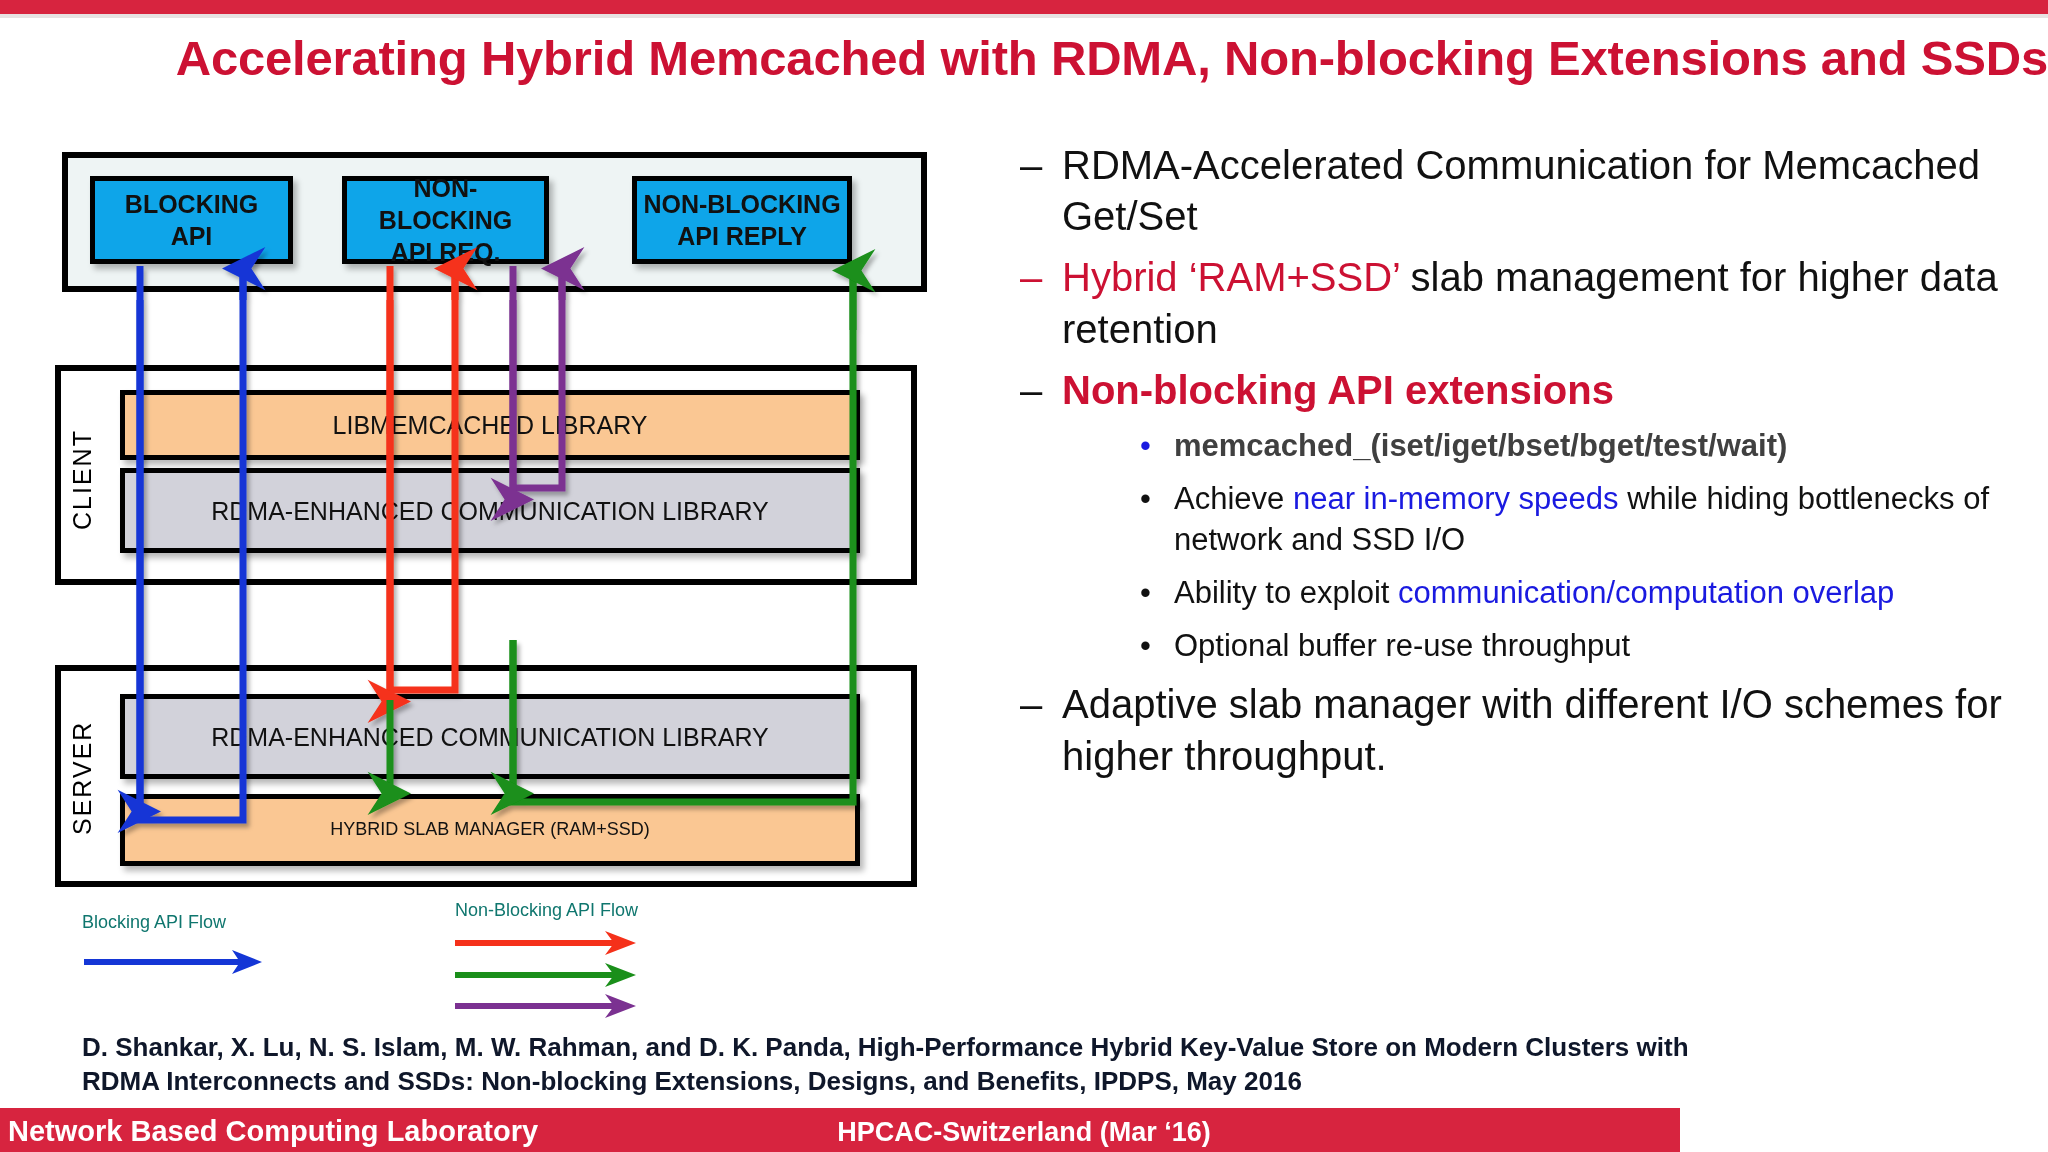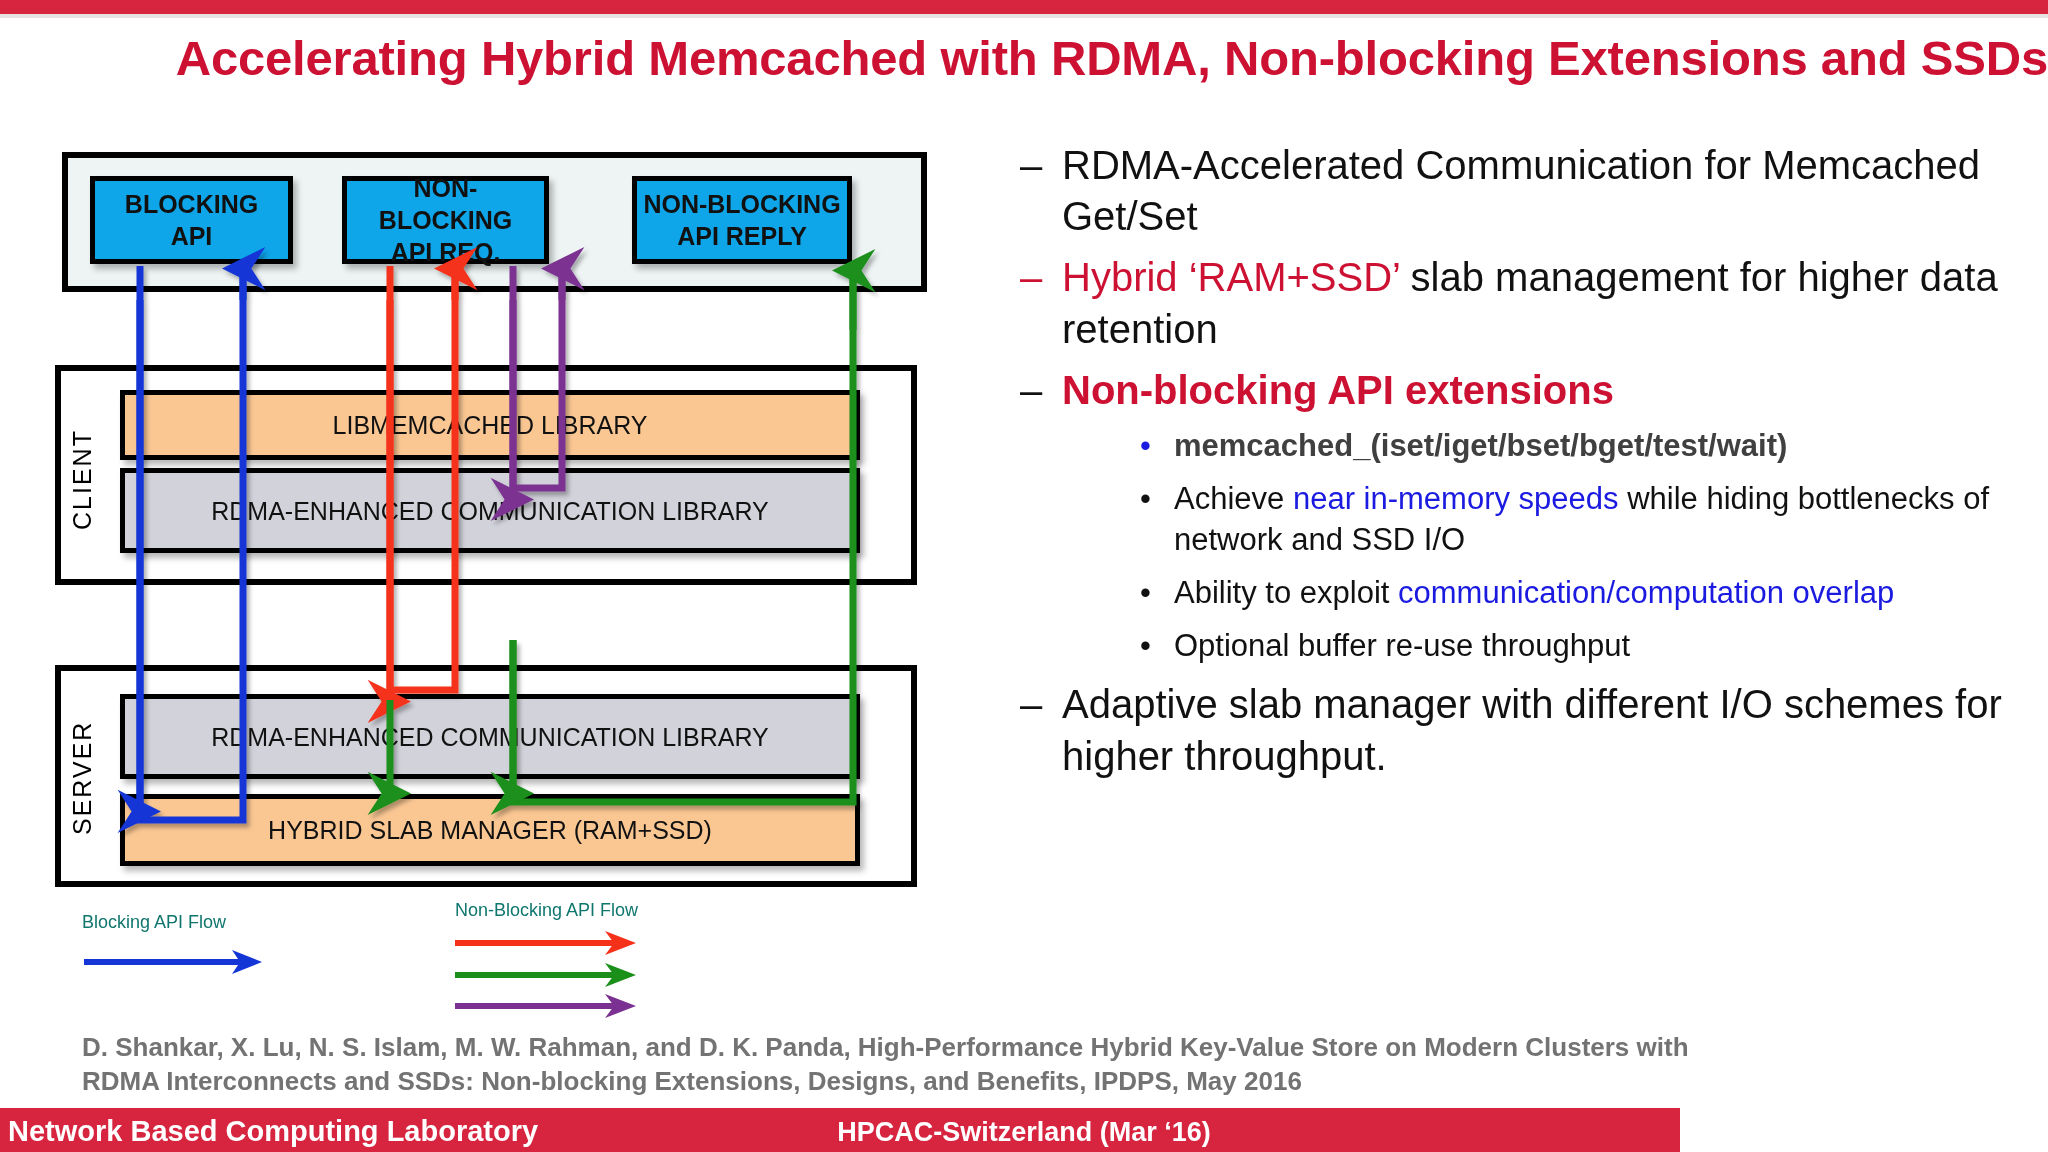--- a/index.html
+++ b/index.html
@@ -78,37 +78,37 @@
   .orange{background:#fac793;}
   .grey{background:#d2d2da;}
 
   .box-blocking-api{left:90px;top:176px;width:203px;height:88px;}
   .box-nb-req{left:342px;top:176px;width:207px;height:88px;}
   .box-nb-reply{left:632px;top:176px;width:220px;height:88px;}
 
   .box-libmem{left:120px;top:390px;width:740px;height:70px;font-size:25px;}
   .box-client-rdma{left:120px;top:468px;width:740px;height:85px;font-size:25px;}
   .box-server-rdma{left:120px;top:694px;width:740px;height:85px;font-size:25px;}
-  .box-slab{left:120px;top:794px;width:740px;height:72px;font-size:25px;}
+  .box-slab{left:120px;top:794px;width:740px;height:72px;font-size:18px;}
 
   
   .arrows{position:absolute;left:0;top:0;width:960px;height:1152px;
           pointer-events:none;}
 
   
   .legend-label{
     position:absolute;font-size:18px;color:#0f766e;white-space:nowrap;
   }
   .legend-blocking{left:82px;top:912px;}
   .legend-nonblocking{left:455px;top:900px;}
 
   
   .citation{
     position:absolute;left:82px;top:1030px;width:1900px;
-    font-size:26px;font-weight:bold;color:#737373;line-height:1.32;
+    font-size:26px;font-weight:bold;color:#0f172a;line-height:1.32;
   }
 
   
   .content{
     position:absolute;left:1020px;top:140px;width:1010px;
   }
   .l1{
     display:flex;align-items:flex-start;
     font-size:40px;color:#111;line-height:1.28;
     margin-bottom:10px;

